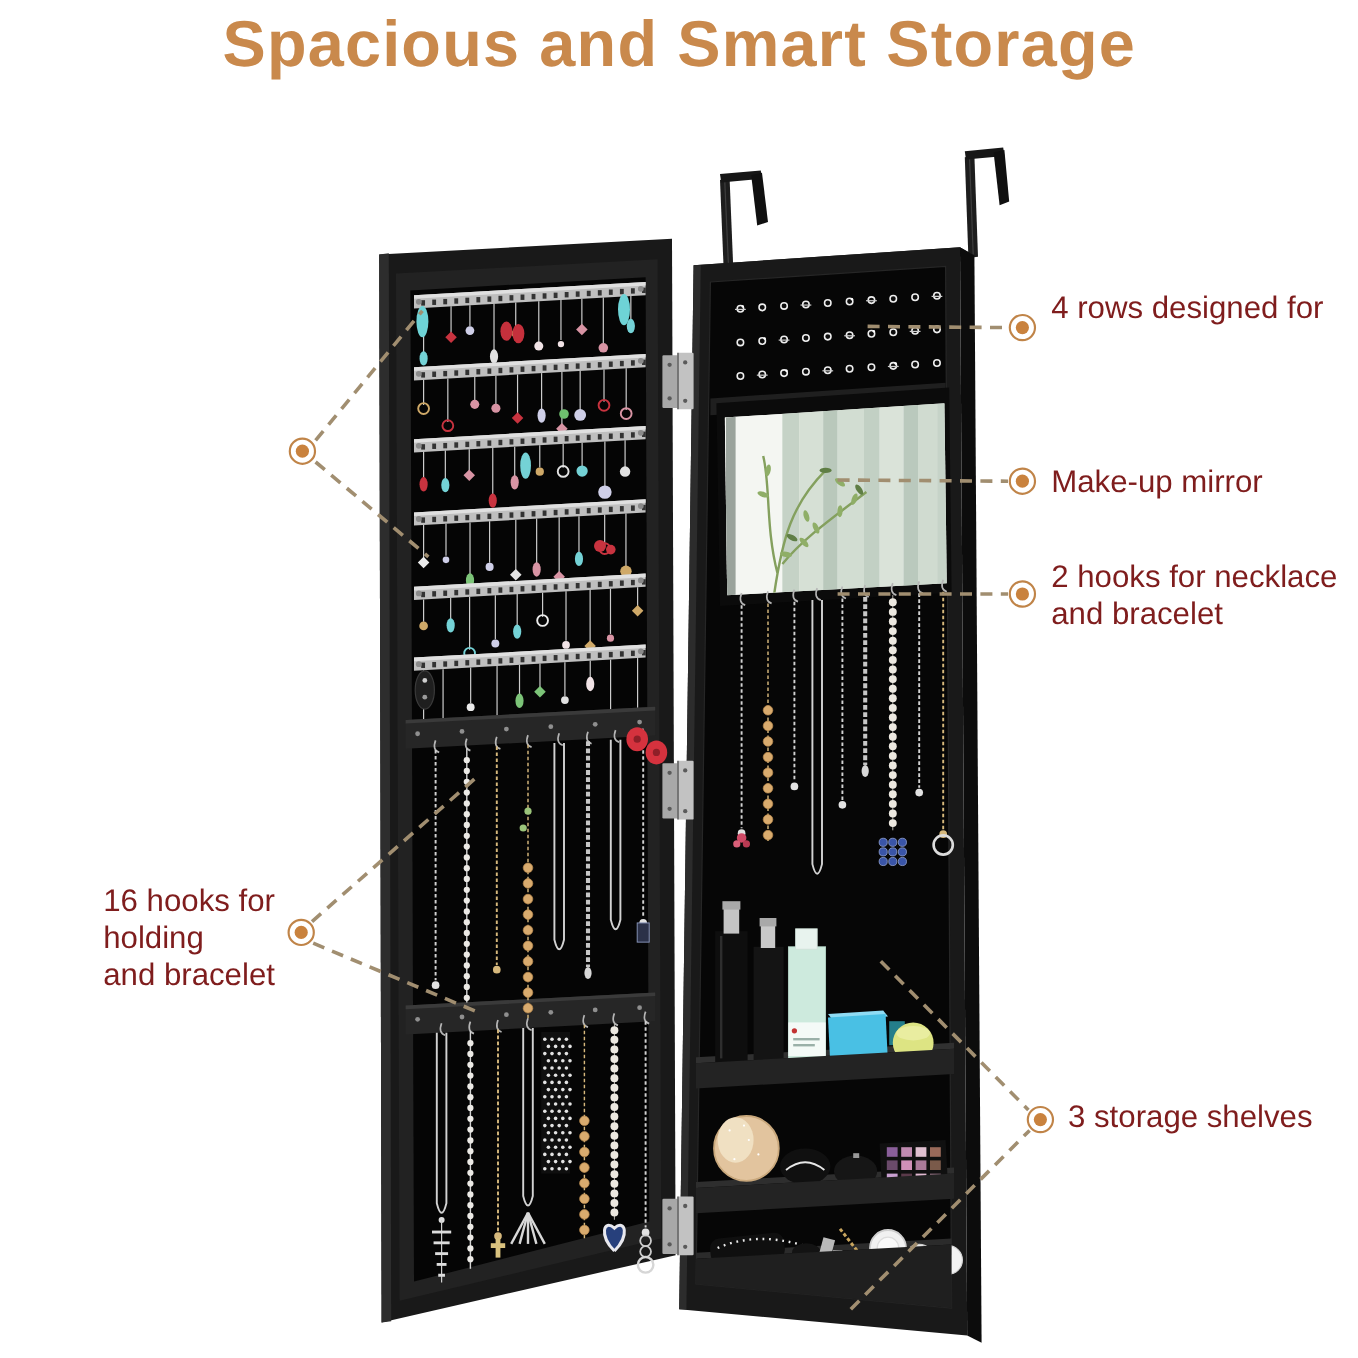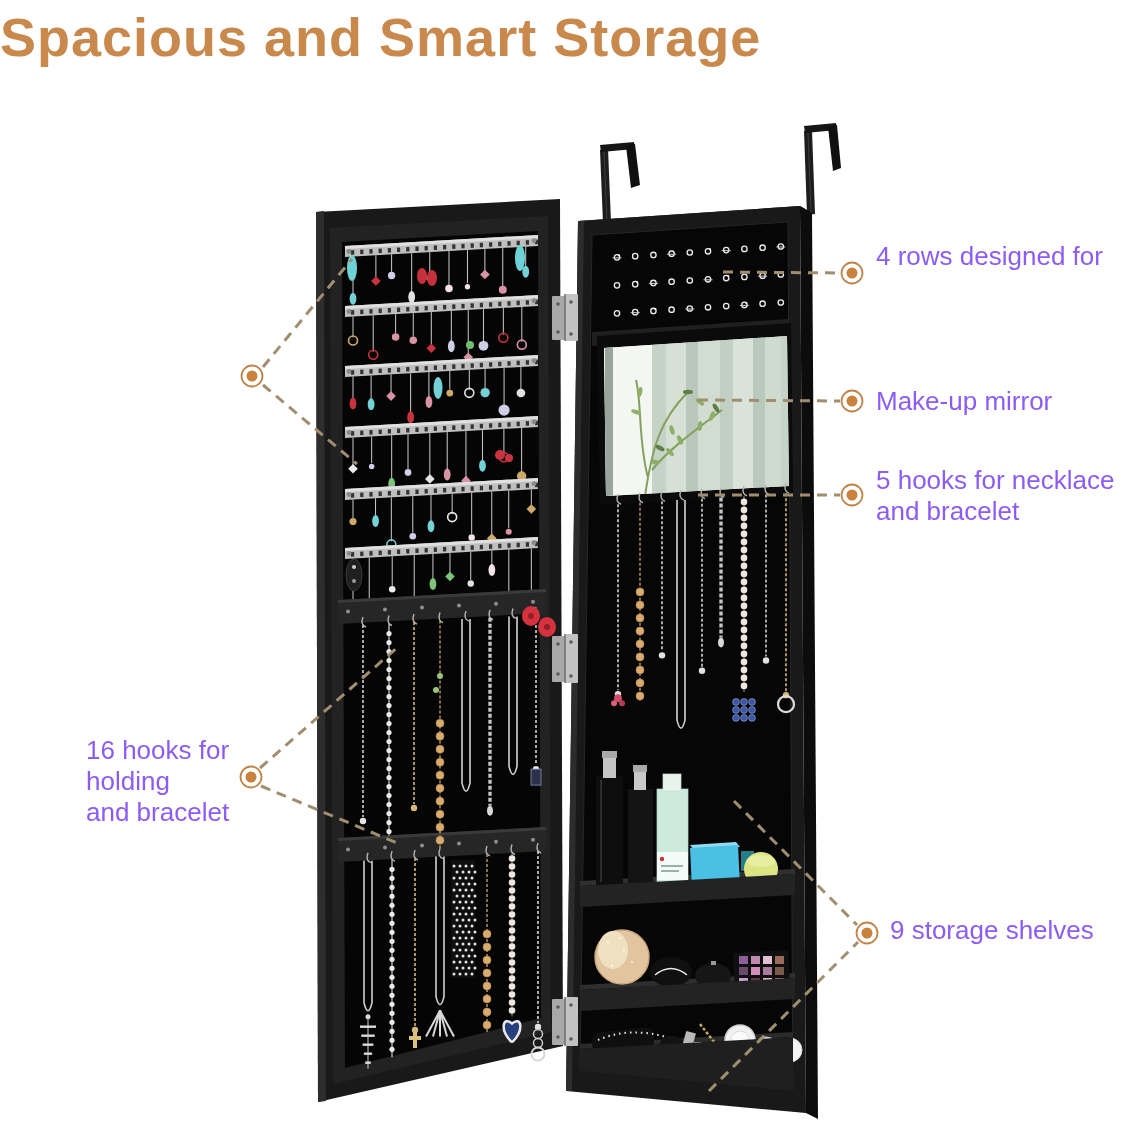--- a/index.html
+++ b/index.html
@@ -1,21 +1,21 @@
 <!DOCTYPE html>
 <html><head>
 <meta charset="utf-8">
 <style>
   html,body{margin:0;padding:0;background:#ffffff;}
   .stage{position:relative;width:1132px;height:1132px;background:#ffffff;
          font-family:"Liberation Sans",sans-serif;overflow:hidden;}
   #art{position:absolute;left:0;top:0;}
-  .title{position:absolute;top:6px;left:0;width:100%;margin:0;
+  .title{position:absolute;top:6px;left:0;width:100%;text-align:center;margin:0;
          font-size:54px;font-weight:700;color:#c9894c;letter-spacing:1px;}
-  .co{position:absolute;font-size:26px;line-height:31px;color:#8b5cf6;white-space:nowrap;}
+  .co{position:absolute;font-size:26px;line-height:31px;color:#7f1d1d;white-space:nowrap;}
 </style>
 </head>
 <body>
 
 <div class="stage">
 
   <h1 class="title">Spacious and Smart Storage</h1>
 
   <svg id="art" width="1132" height="1132" viewBox="0 0 1132 1132">
     <defs>
@@ -848,20 +848,20 @@
     <div>holding</div>
     <div>and bracelet</div>
   </div>
   <div class="co" style="left:876px;top:241px">
     <div>4 rows designed for</div>
   </div>
   <div class="co" style="left:876px;top:386px">
     <div>Make-up mirror</div>
   </div>
   <div class="co" style="left:876px;top:465px">
-    <div>5 hooks for necklace</div>
+    <div>2 hooks for necklace</div>
     <div>and bracelet</div>
   </div>
   <div class="co" style="left:890px;top:915px">
-    <div>9 storage shelves</div>
+    <div>3 storage shelves</div>
   </div>
 
 </div>
 
 </body></html>

